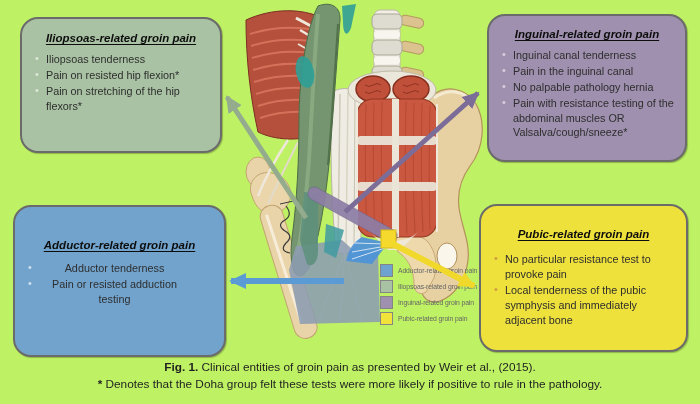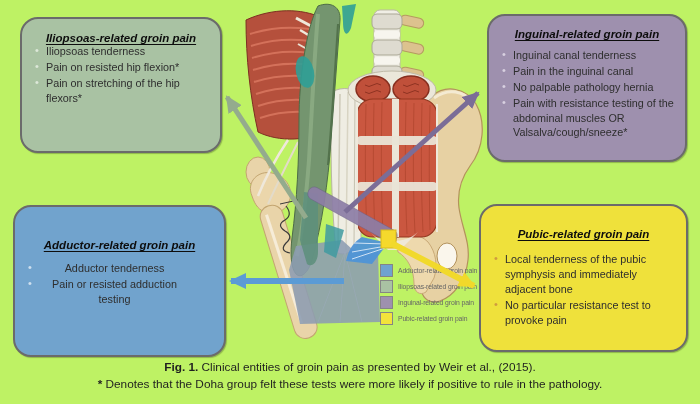--- a/index.html
+++ b/index.html
@@ -10,21 +10,21 @@
   .box{position:absolute;border:2px solid #6b6b6b;border-radius:18px;
        box-shadow:1px 1px 1px rgba(0,0,0,.25);box-sizing:border-box;}
   .box h3{margin:0;text-align:center;font-size:11.5px;font-style:italic;font-weight:bold;
           text-decoration:underline;text-underline-offset:2px;color:#0d0d0d;}
   .box ul{margin:0;padding:0 6px 0 24px;list-style:none;font-size:10.8px;color:#2e2e2e;
           line-height:1.38;}
   .box li{position:relative;margin-bottom:1px;}
   .box li::before{content:"\2022";position:absolute;left:-11px;top:-1px;font-size:11px;}
 
   #box-iliopsoas{left:20px;top:17px;width:202px;height:136px;padding-top:13px;}
-  #box-iliopsoas ul{margin-top:0;}
+  #box-iliopsoas ul{margin-top:8px;}
   #box-iliopsoas li::before{color:#dde8d9;}
 
   #box-inguinal{left:487px;top:14px;width:200px;height:148px;padding-top:12px;}
   #box-inguinal ul{margin-top:8px;}
   #box-inguinal li::before{color:#d8d0e0;}
 
   #box-adductor{left:13px;top:205px;width:213px;height:152px;padding-top:32px;}
   #box-adductor ul{margin-top:10px;padding-right:34px;text-align:center;}
   #box-adductor li::before{color:#cfe0ef;}
 
@@ -249,22 +249,22 @@
     <h3>Adductor-related groin pain</h3>
     <ul>
       <li>Adductor tenderness</li>
       <li>Pain or resisted adduction testing</li>
     </ul>
   </div>
 
   <div class="box" id="box-pubic" style="background-color: rgb(239, 225, 59);">
     <h3>Pubic-related groin pain</h3>
     <ul>
+      <li>No particular resistance test to provoke pain</li>
       <li>Local tenderness of the pubic symphysis and immediately adjacent bone</li>
-      <li>No particular resistance test to provoke pain</li>
     </ul>
   </div>
 
   <div class="caption" id="caption-line1">
     <span class="bold">Fig. 1.</span><span> Clinical entities of groin pain as presented by Weir et al., (2015).</span>
   </div>
   <div class="caption" id="caption-line2">
     <span class="bold">*</span><span> Denotes that the Doha group felt these tests were more likely if positive to rule in the pathology.</span>
   </div>
 

